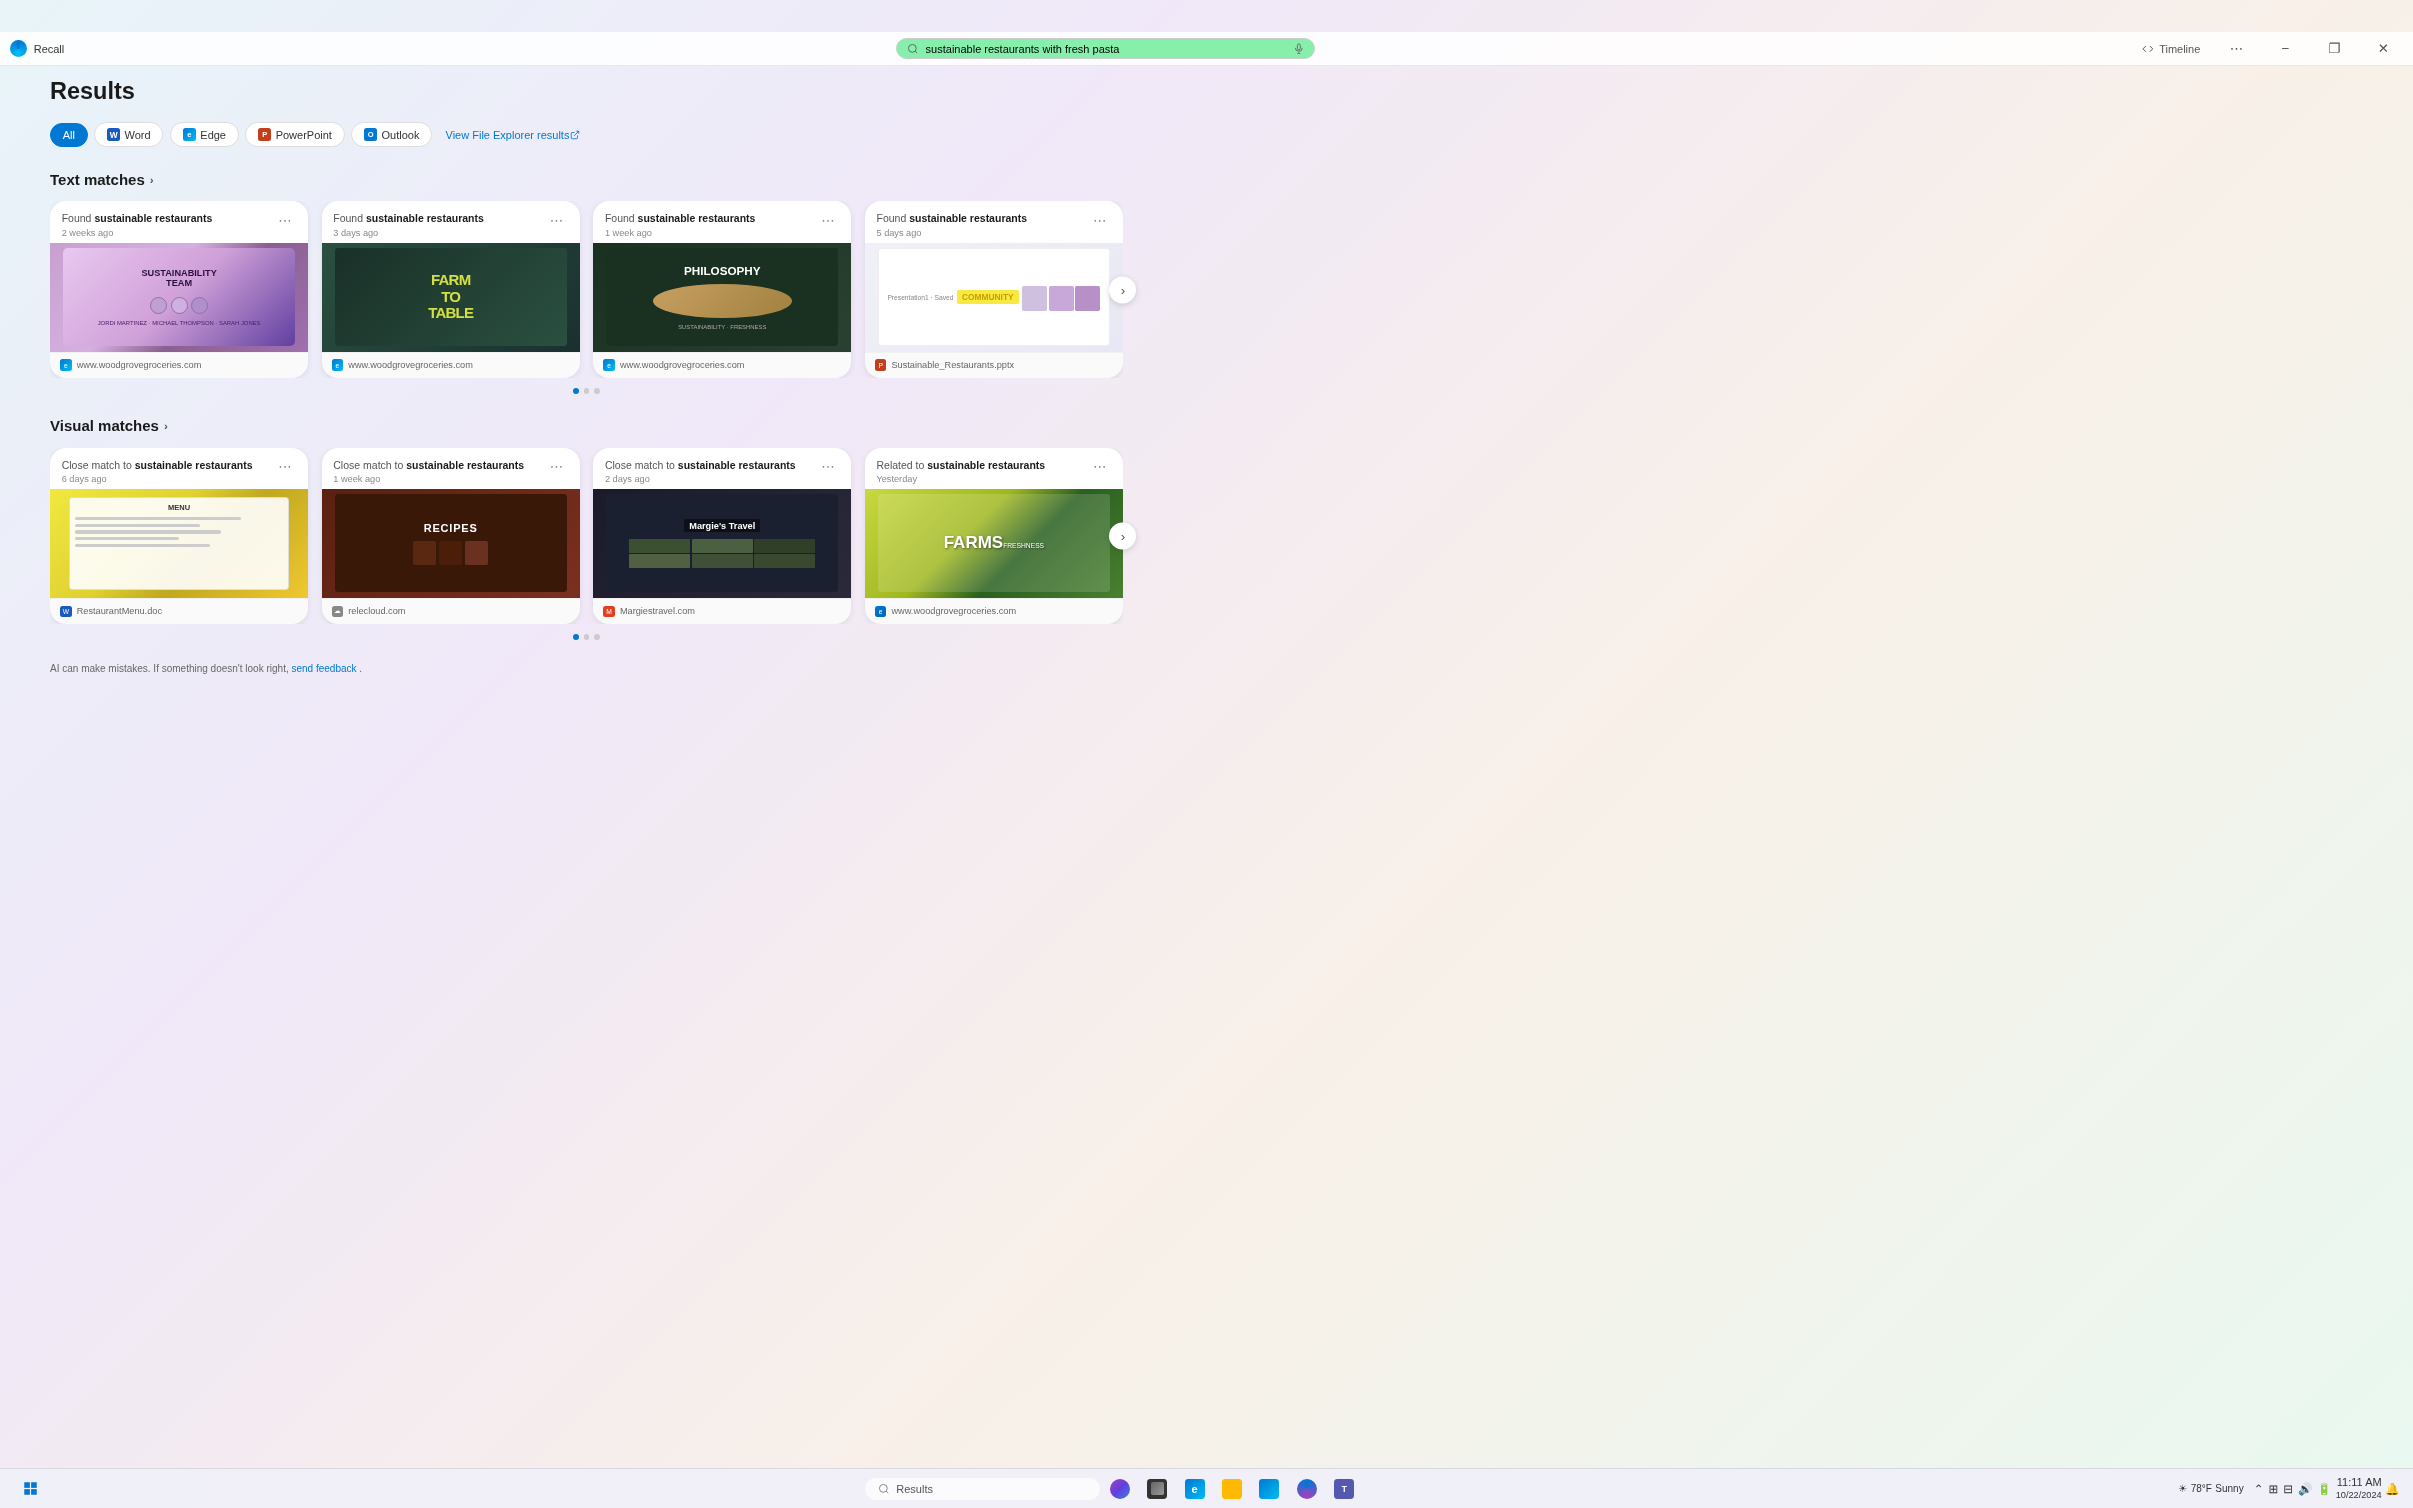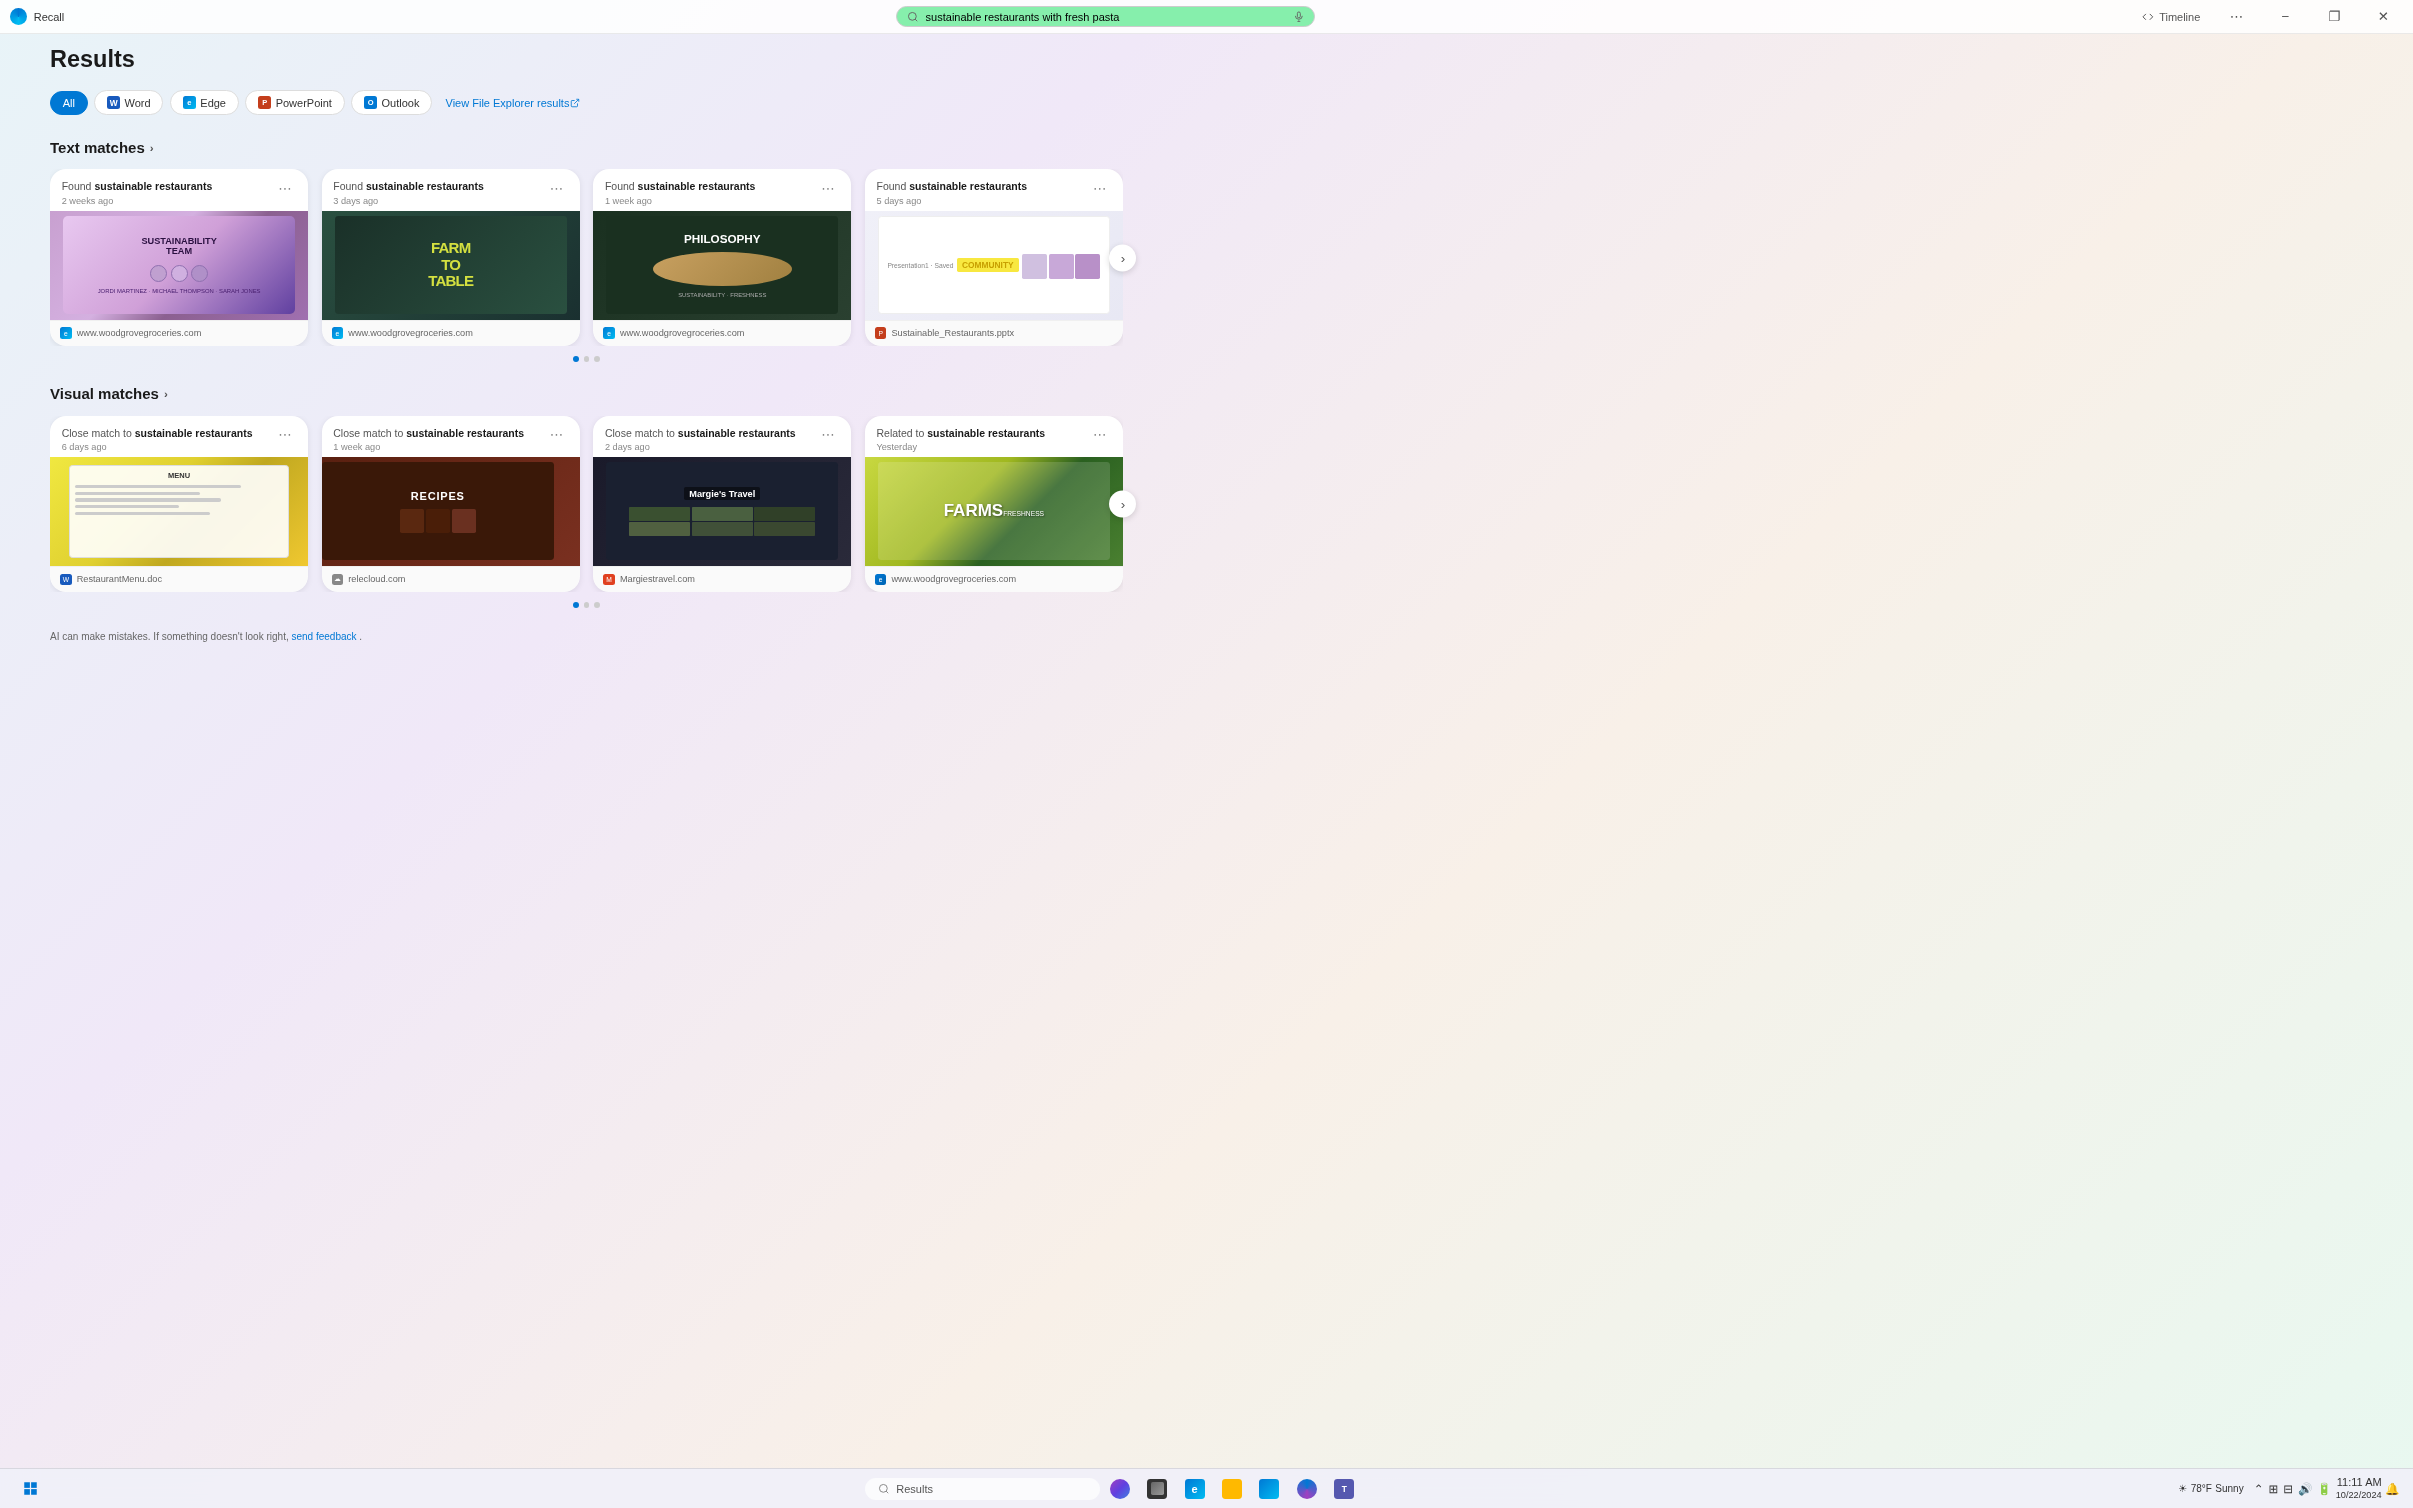--- a/index.html
+++ b/index.html
@@ -13,20 +13,21 @@
 
     
     .titlebar {
       height: 34px;
       background: rgba(255,255,255,0.85);
       display: flex;
       align-items: center;
       padding: 0 10px;
       gap: 6.7px;
       border-bottom: 0.8px solid rgba(0,0,0,0.08);
+      margin-top: 32px;
     }
     .titlebar-icon {
       width: 17px; height: 17px;
       background: conic-gradient(from 0deg, #0078d4, #00bcf2, #0078d4);
       border-radius: 50%;
     }
     .search-bar-title {
       flex: 2;
       display: flex;
       align-items: center;
@@ -354,20 +355,21 @@
       background: #ccc;
       border-radius: 1.7px;
       margin: 0.8px 0;
     }
 
     .img-recipes {
       background: linear-gradient(135deg, #5a2010 0%, #7a3020 100%);
       height: 100%;
       display: flex;
       align-items: center;
+      justify-content: center;
     }
     .img-recipes-inner {
       background: #3a1808;
       width: 90%;
       height: 90%;
       border-radius: 3.4px;
       display: flex;
       flex-direction: column;
       align-items: center;
       justify-content: center;

